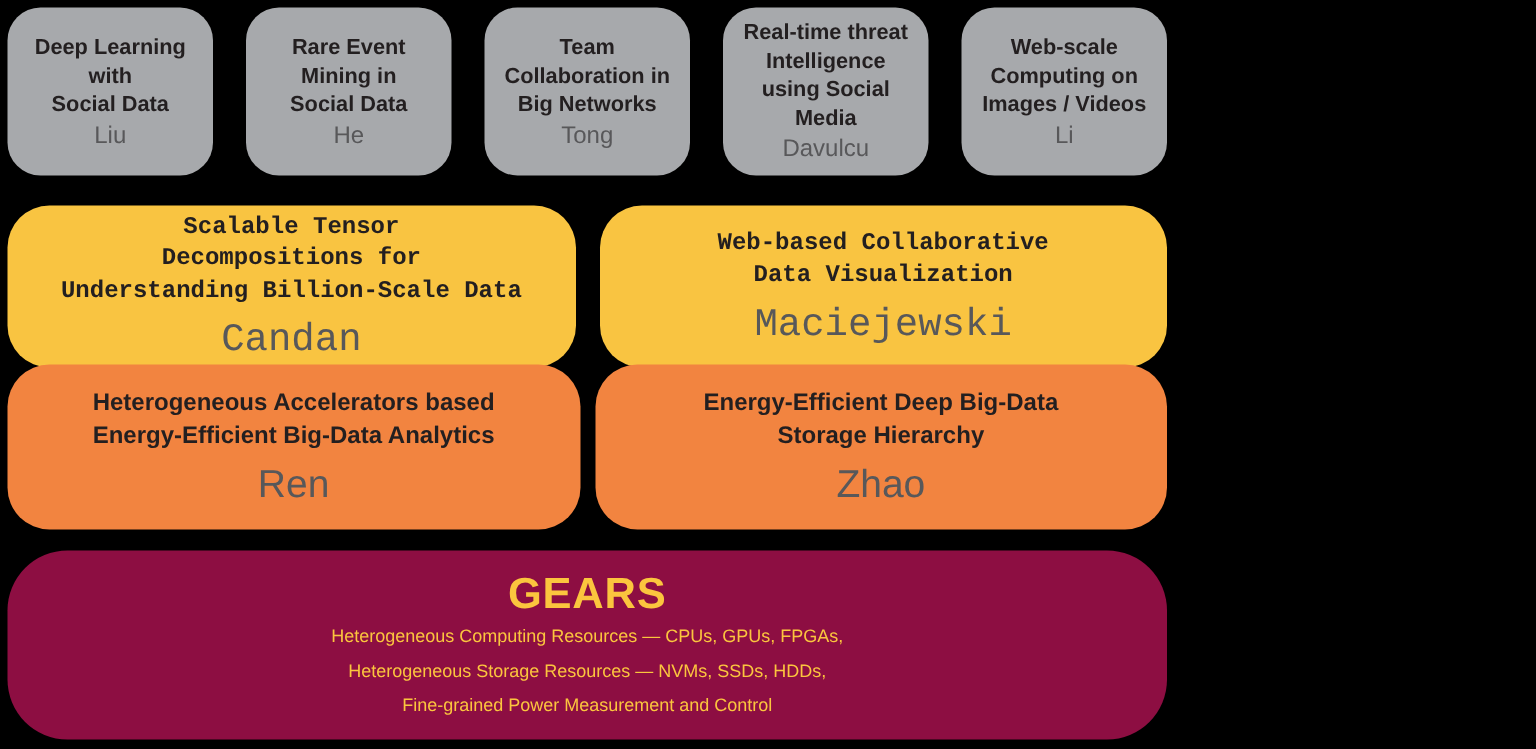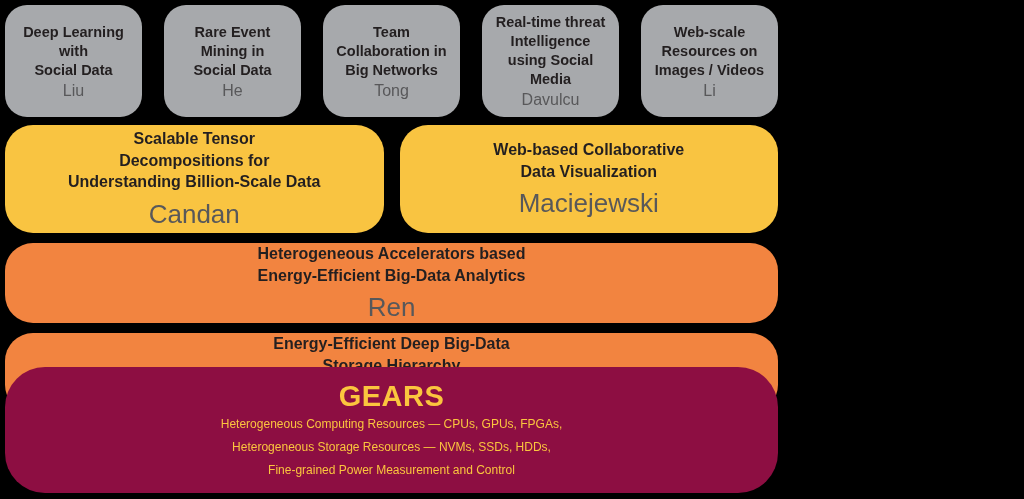--- a/index.html
+++ b/index.html
@@ -15,22 +15,22 @@
     font-family: "Liberation Sans", "DejaVu Sans", sans-serif;
     overflow: hidden;
   }
   .row {
     position: absolute;
     left: 5px;
     width: 773px;
     display: flex;
   }
   .row-faculty   { top: 5px;   height: 112px; gap: 22px; }
-  .row-middle    { top: 125px; height: 108px; gap: 16px; }
-  .row-systems   { top: 243px; height: 110px; gap: 10px; flex-direction: column; }
+  .row-middle    { top: 137px; height: 108px; gap: 16px; font-family: Liberation Mono, monospace; }
+  .row-systems   { top: 243px; height: 110px; gap: 10px; }
 
   .box {
     flex: 1;
     display: flex;
     flex-direction: column;
     justify-content: center;
     align-items: center;
     text-align: center;
     padding: 0 6px;
     box-sizing: border-box;
@@ -119,21 +119,21 @@
     </div>
     <div class="box box-gray">
       <div class="title">Real-time threat
 Intelligence
 using Social
 Media</div>
       <div class="pi-name">Davulcu</div>
     </div>
     <div class="box box-gray">
       <div class="title">Web-scale
-Resources on
+Computing on
 Images / Videos</div>
       <div class="pi-name">Li</div>
     </div>
   </div>
 
   <div class="row row-middle">
     <div class="box box-yellow">
       <div class="title">Scalable Tensor
 Decompositions for
 Understanding Billion-Scale Data</div>

